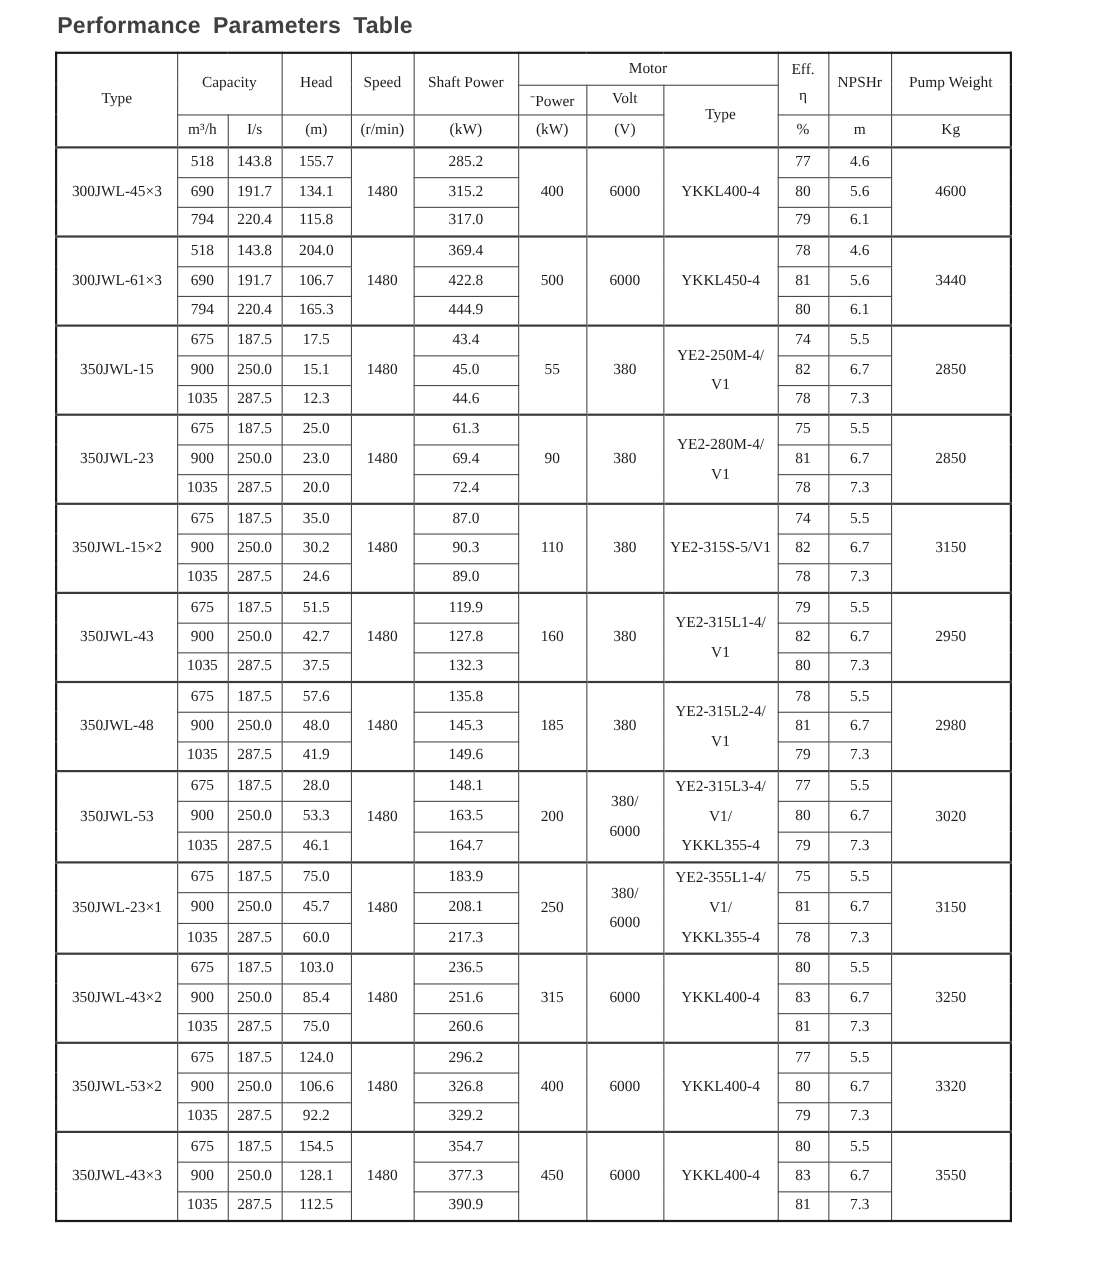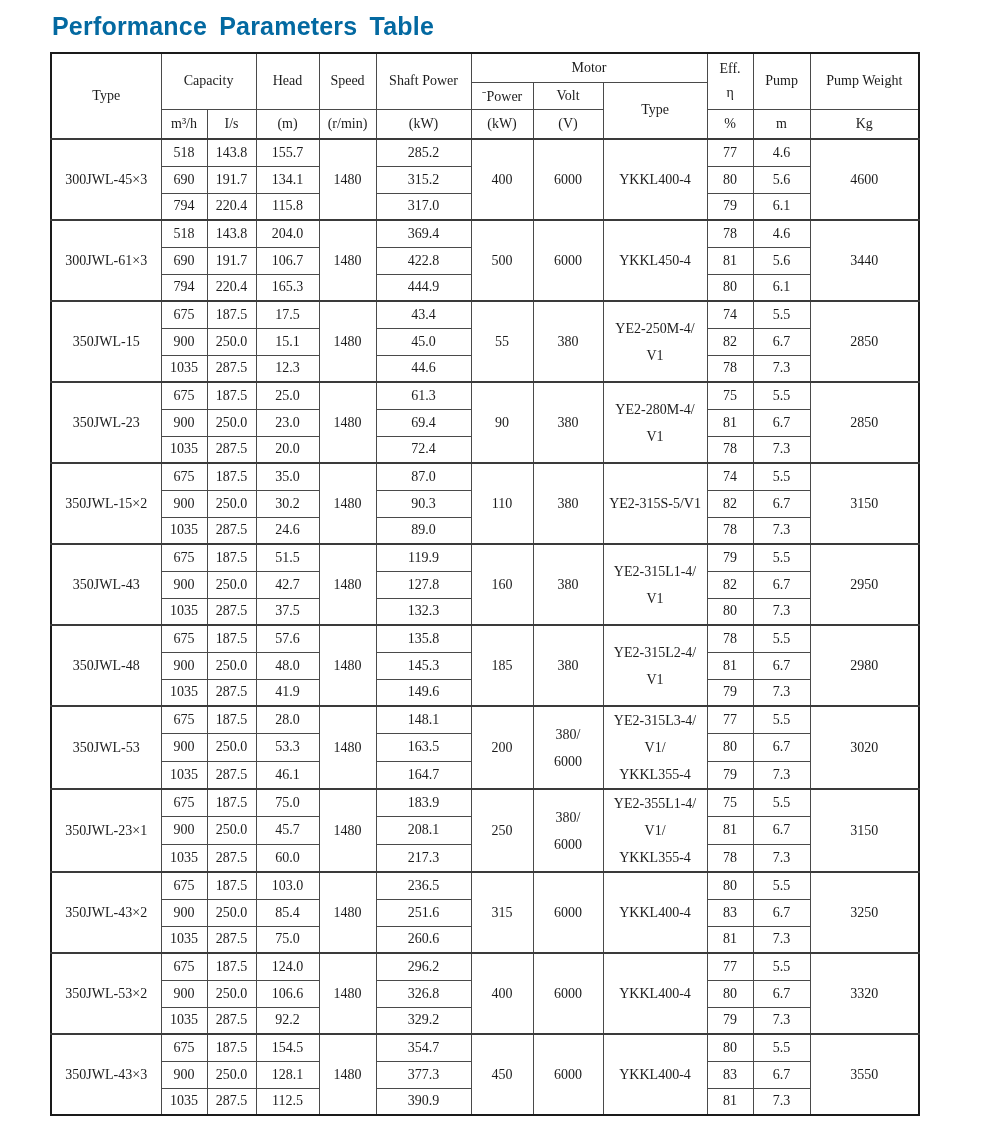--- a/index.html
+++ b/index.html
@@ -11,22 +11,22 @@
     font-family: "Liberation Serif", serif;
     color: #1a1a1a;
   }
   .page {
     padding: 12px 0 0 50px;
     width: 922px;
   }
   .title {
     font-family: "Liberation Sans", sans-serif;
     font-weight: bold;
-    font-size: 25px;
-    color: #0369a1;
+    font-size: 21px;
+    color: #404040;
     margin: 0 0 11px 2px;
     word-spacing: 5px;
     letter-spacing: 0.2px;
   }
   table.perf-table {
     border-collapse: collapse;
     table-layout: fixed;
     width: 868px;
     border: 2px solid #1a1a1a;
   }
@@ -75,21 +75,21 @@
         <th rowspan="3">Type</th>
         <th colspan="2" rowspan="2">Capacity</th>
         <th rowspan="2">Head</th>
         <th rowspan="2">Speed</th>
         <th rowspan="2">Shaft Power</th>
         <th colspan="3">Motor</th>
         <th rowspan="2">
           <div class="eff-line">Eff.</div>
           <div class="eff-line">η</div>
         </th>
-        <th rowspan="2">Pump</th>
+        <th rowspan="2">NPSHr</th>
         <th rowspan="2">Pump Weight</th>
       </tr>
       <tr class="h-row-2">
         <th>⁻Power</th>
         <th>Volt</th>
         <th rowspan="2">Type</th>
       </tr>
       <tr class="h-row-3">
         <th>m³/h</th>
         <th>I/s</th>

